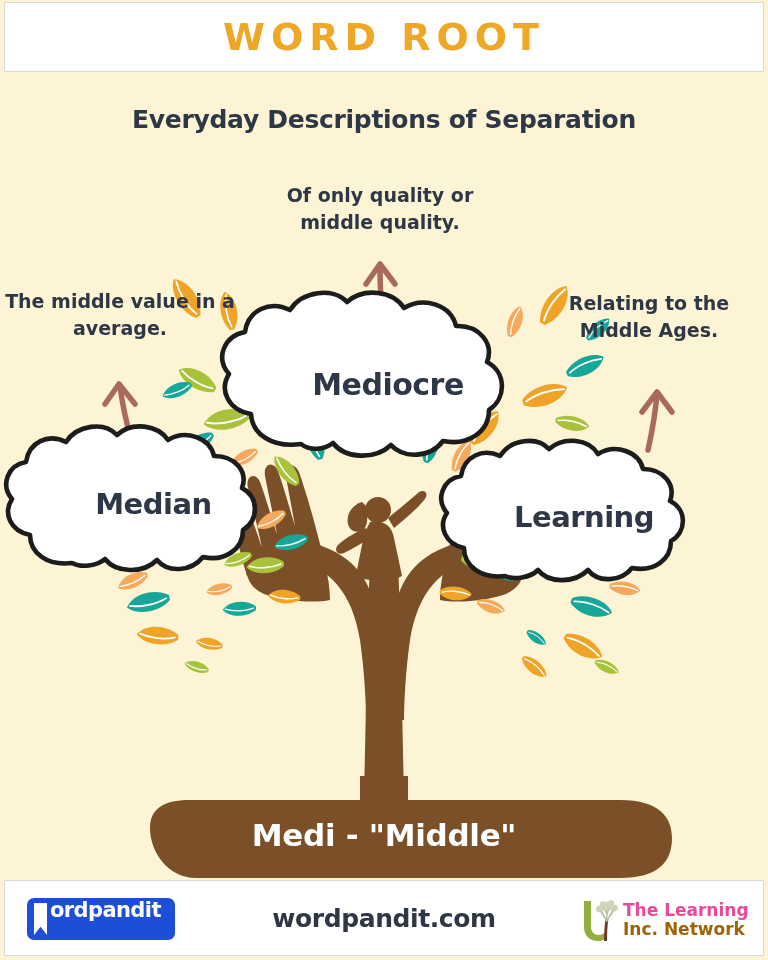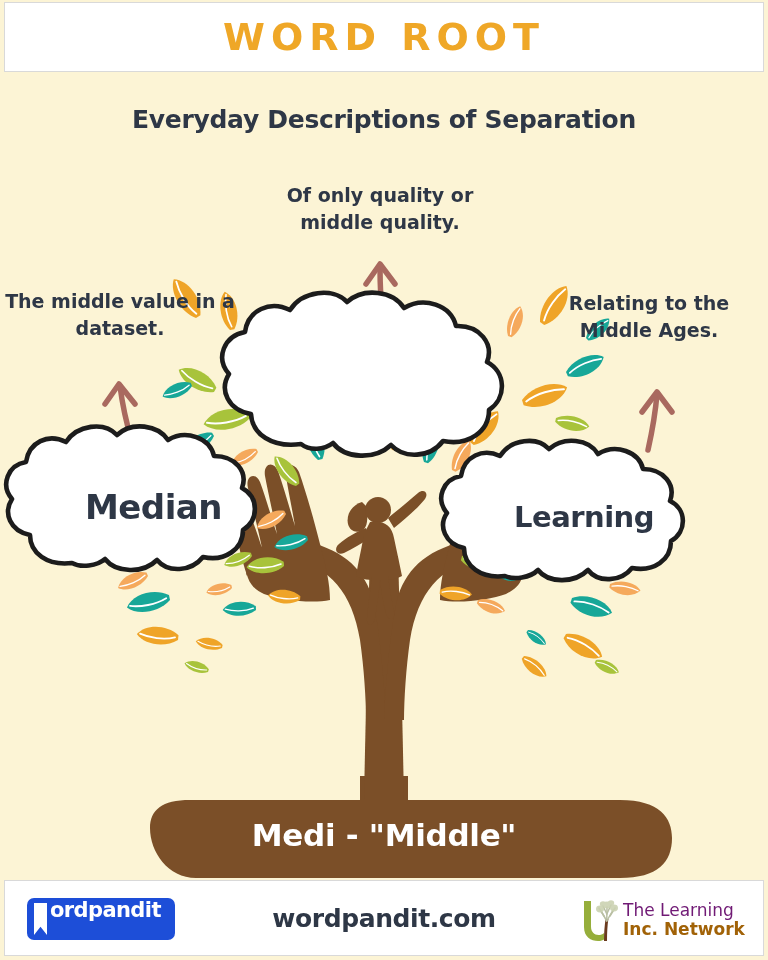--- a/index.html
+++ b/index.html
@@ -79,21 +79,21 @@
   
   .cloud-label {
     position: absolute;
     text-align: center;
     font-weight: bold;
     color: #2E3746;
     font-family: "DejaVu Sans", sans-serif;
     letter-spacing: -0.5px;
   }
   #label-mediocre { top: 367px; left: 245px; width: 286px; font-size: 30px; }
-  #label-median   { top: 487px; left: 27px;  width: 253px; font-size: 34px; }
+  #label-median   { top: 487px; left: 27px;  width: 253px; font-size: 29px; }
   #label-medieval { top: 500px; left: 460px; width: 248px; font-size: 29px; }
 
   
   #root-text {
     position: absolute;
     top: 817px;
     left: 0;
     width: 768px;
     text-align: center;
     font-size: 31px;
@@ -167,22 +167,22 @@
     right: 14px;
     top: 14px;
     width: 172px;
     height: 50px;
     display: flex;
     align-items: center;
   }
   #partner-logo-text { margin-left: 4px; line-height: 1.12; }
   #partner-line1 {
     font-size: 17px;
-    font-weight: normal;
-    color: #701a75;
+    font-weight: bold;
+    color: #ec4899;
     font-family: "DejaVu Sans", sans-serif;
   }
   #partner-line2 {
     font-size: 17px;
     font-weight: bold;
     color: #a16207;
     font-family: "DejaVu Sans", sans-serif;
   }
 </style>
 </head>
@@ -453,23 +453,24 @@
                C435,499 443,479 461,476 C464,456 483,448 500,456
                C511,439 537,436 549,449 C564,436 589,439 598,454
                C616,443 639,452 643,469 C664,469 676,485 670,501
                C687,509 687,532 671,541 C671,560 654,572 632,568
                C621,582 598,583 588,570 C574,584 548,583 538,570
                C530,578 514,580 505,576 Z" fill="#ffffff" stroke="#1C1C1C" stroke-width="4.6" stroke-linejoin="round"></path>
     </g>
   </svg>
 
   <div class="callout" id="callout-top">Of only quality or middle quality.</div>
-  <div class="callout" id="callout-left">The middle value in a dataset.</div>
+  <div class="callout" id="callout-left">The middle value in a average.</div>
   <div class="callout" id="callout-right">Relating to the Middle Ages.</div>
 
+  <div class="cloud-label" id="label-mediocre">Mediocre</div>
   <div class="cloud-label" id="label-median">Median</div>
   <div class="cloud-label" id="label-medieval">Learning</div>
 
   <div id="root-text">Medi - "Middle"</div>
 
   <div id="footer-band">
 
     <div id="footer-url">wordpandit.com</div>
 
     <div id="brand-logo">

